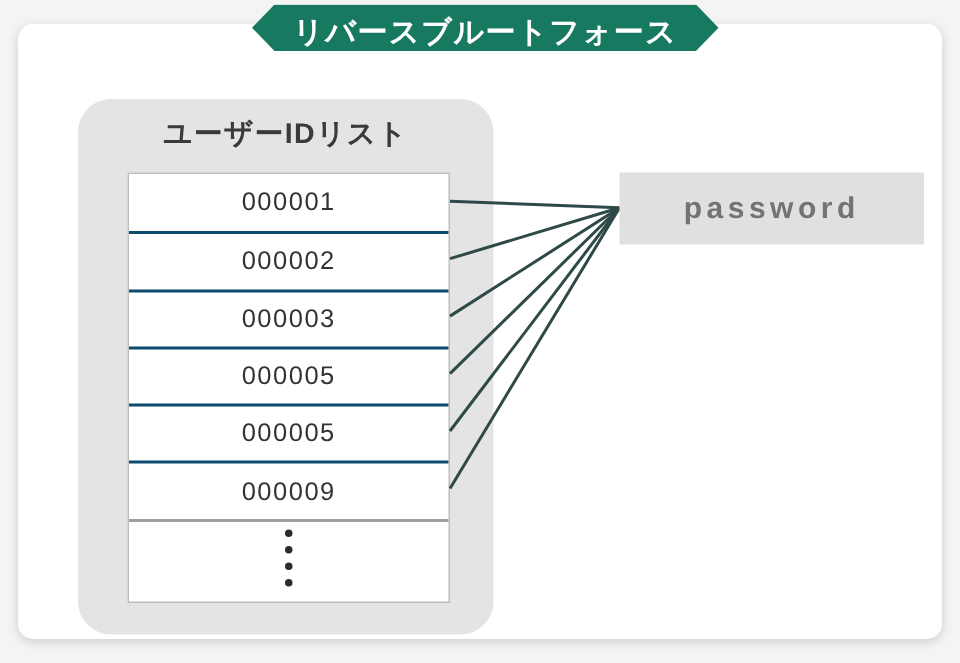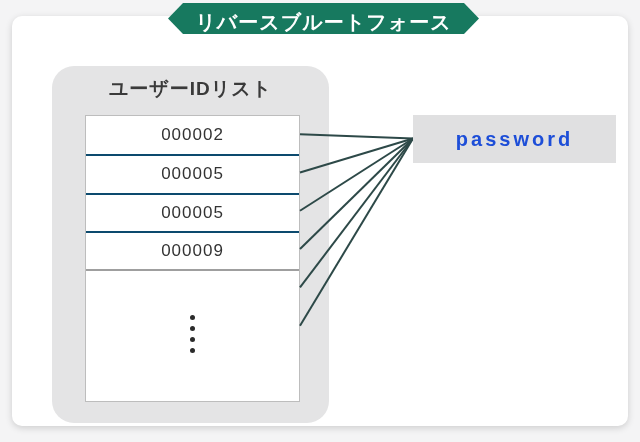--- a/index.html
+++ b/index.html
@@ -74,21 +74,21 @@
     gap: 6px;
     padding: 4px 0 8px 0;
   }
   .dot { width: 5px; height: 5px; border-radius: 50%; background: #2b2b2b; flex: none; }
   .password-box {
     position: absolute;
     left: 401px; top: 99px; width: 203px; height: 48px;
     display: flex; align-items: center; justify-content: center;
     font-size: 20px;
     font-weight: 600;
-    color: #1d4ed8;
+    color: #737373;
     letter-spacing: 3px;
     z-index: 3;
   }
   svg.connections {
     position: absolute; inset: 0;
     width: 640px; height: 442px;
     z-index: 2;
     pointer-events: none;
   }
 </style>
@@ -103,21 +103,23 @@
         <line x1="288" y1="156.45000000000002" x2="401" y2="122.5" stroke="#2d4948" stroke-width="2"></line>
         <line x1="288" y1="194.75" x2="401" y2="122.5" stroke="#2d4948" stroke-width="2"></line>
         <line x1="288" y1="233.04999999999998" x2="401" y2="122.5" stroke="#2d4948" stroke-width="2"></line>
         <line x1="288" y1="271.34999999999997" x2="401" y2="122.5" stroke="#2d4948" stroke-width="2"></line>
         <line x1="288" y1="309.65" x2="401" y2="122.5" stroke="#2d4948" stroke-width="2"></line>
       </svg>
 
     <div class="panel" style="background: rgb(228, 228, 229);">
       <div class="panel-header">ユーザーIDリスト</div>
       <div class="id-table">
+          <div class="id-row">000001</div>
           <div class="id-row">000002</div>
+          <div class="id-row">000003</div>
           <div class="id-row">000005</div>
           <div class="id-row">000005</div>
           <div class="id-row">000009</div>
           <div class="dots-row">
             <div class="dot"></div>
             <div class="dot"></div>
             <div class="dot"></div>
             <div class="dot"></div>
           </div>
         </div>

